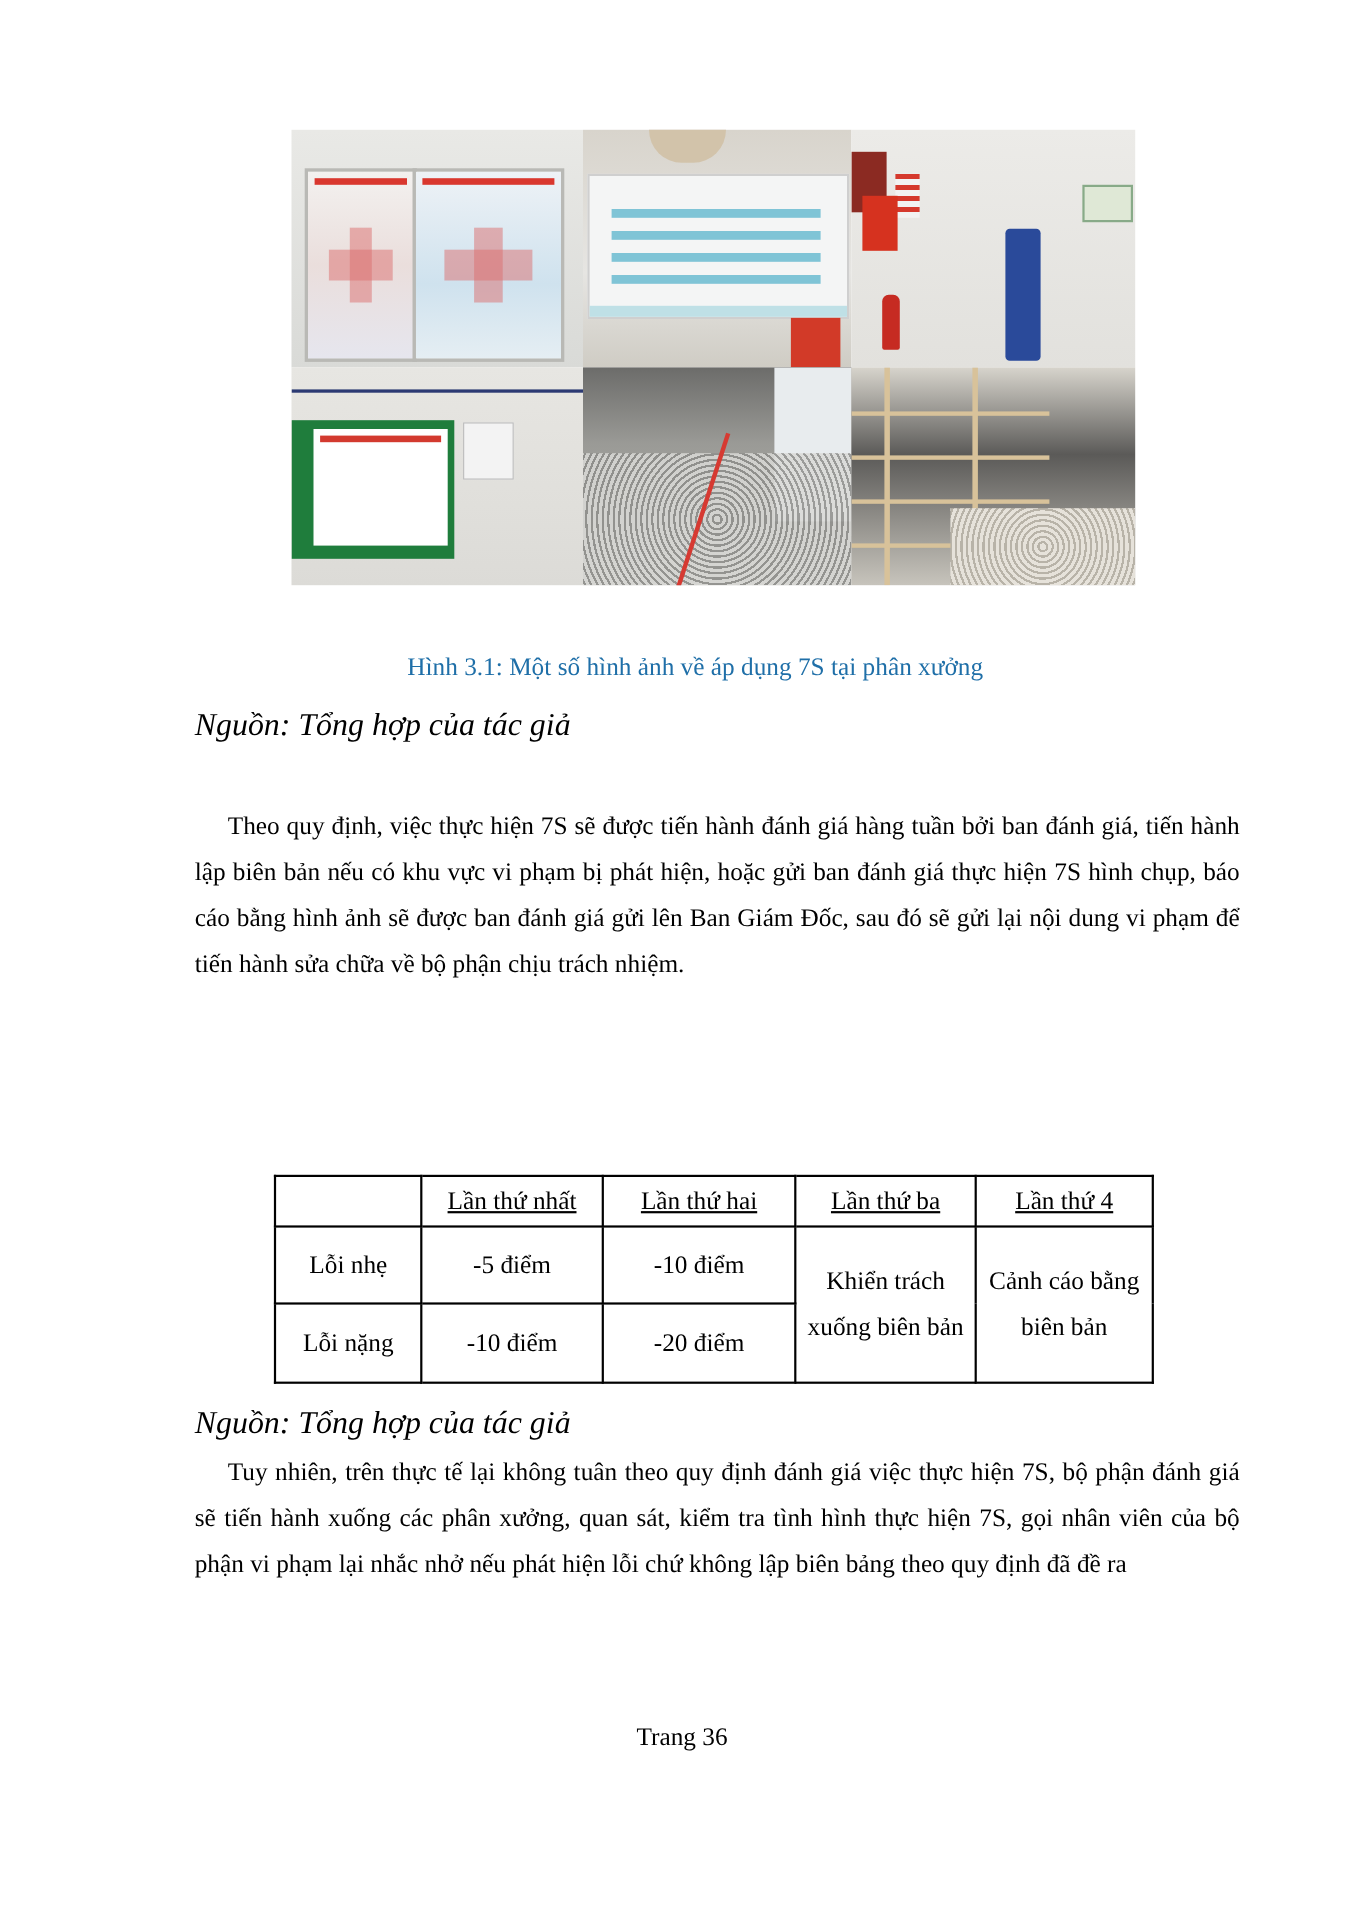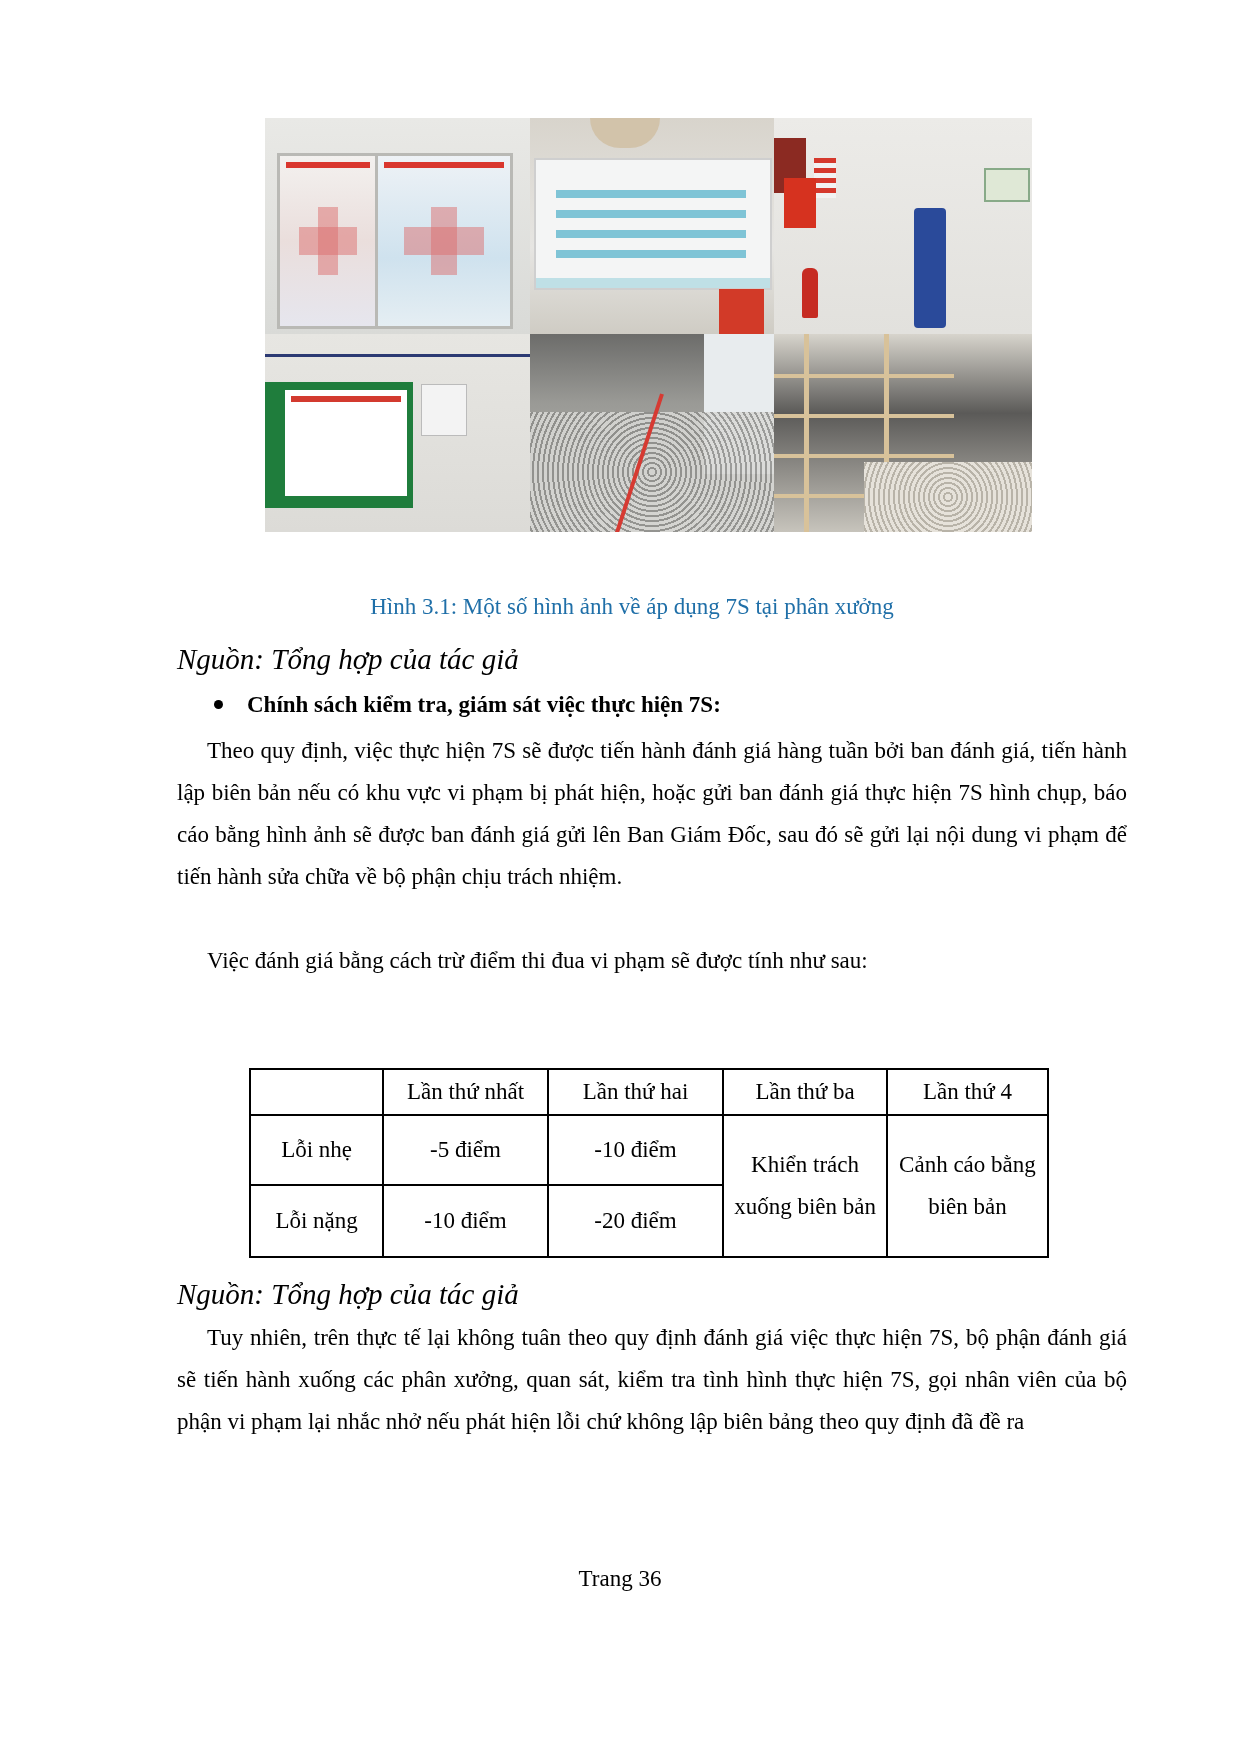--- a/index.html
+++ b/index.html
@@ -81,21 +81,21 @@
 
     
     .score-table {
       position: absolute; left: 249px; top: 1068px; width: 800px;
       border-collapse: collapse; font-size: 23px;
     }
     .score-table td {
       border: 2px solid #000; text-align: center; vertical-align: middle;
       padding: 0 6px; line-height: 42px;
     }
-    .score-table tr.h td { height: 44px; }
+    .score-table tr.h td { height: 44px; text-decoration: underline; }
     .score-table tr.r1 td.rowlbl, .score-table tr.r1 td.val { height: 68px; border-radius: 23px; }
     .score-table tr.r2 td { height: 70px; }
 
     .page-number { font-size: 23px; text-align: center; left: 0; width: 1240px; }
   </style>
 </head>
 <body>
 
 <div class="page">
 
@@ -152,26 +152,22 @@
       <div class="shelf" style="top:80px"></div>
       <div class="shelf" style="top:120px"></div>
       <div class="shelf" style="top:160px"></div>
       <div class="floor6"></div>
     </div>
   </div>
 
   <div class="abs caption" style="top:594px;margin-left:12px;">Hình 3.1: Một số hình ảnh về áp dụng 7S tại phân xưởng</div>
   <div class="abs source" style="top:643px;">Nguồn: Tổng hợp của tác giả</div>
 
-  <div class="abs bullet-line" style="top:692px;">
-    <span class="bullet-dot"></span><span>Chính sách kiểm tra, giám sát việc thực hiện 7S:</span>
-  </div>
 
   <div class="para" style="top:730px;">Theo quy định, việc thực hiện 7S sẽ được tiến hành đánh giá hàng tuần bởi ban đánh giá, tiến hành lập biên bản nếu có khu vực vi phạm bị phát hiện, hoặc gửi ban đánh giá thực hiện 7S hình chụp, báo cáo bằng hình ảnh sẽ được ban đánh giá gửi lên Ban Giám Đốc, sau đó sẽ gửi lại nội dung vi phạm để tiến hành sửa chữa về bộ phận chịu trách nhiệm.</div>
-  <div class="para" style="top:940px;">Việc đánh giá bằng cách trừ điểm thi đua vi phạm sẽ được tính như sau:</div>
 
 
   <table class="score-table">
     <tbody>
         <tr class="h">
       <td style="width:126px"></td>
       <td style="width:160px">Lần thứ nhất</td>
       <td style="width:172px">Lần thứ hai</td>
       <td style="width:158px">Lần thứ ba</td>
       <td style="width:156px">Lần thứ 4</td>

